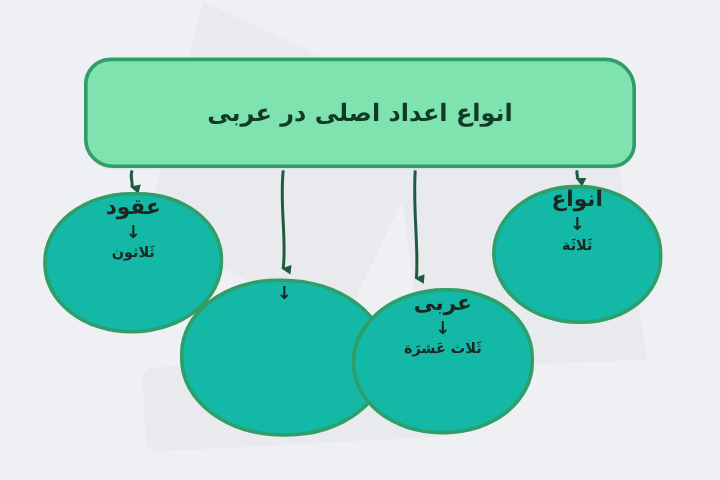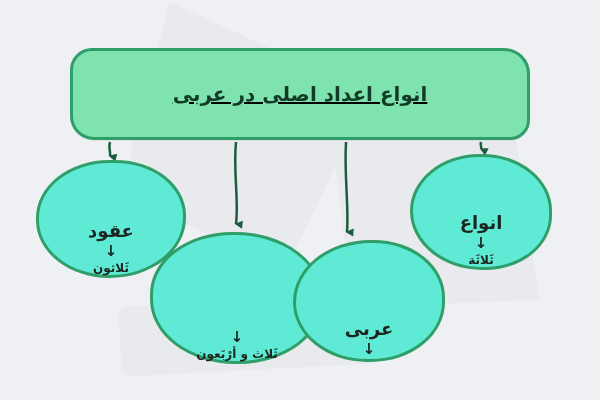--- a/index.html
+++ b/index.html
@@ -26,35 +26,34 @@
 
   
   .title-box{
     position:absolute;left:70px;top:48px;width:460px;height:92px;
     background:#7fe3b0;
     border:3px solid #2f9e68;
     border-radius:22px 26px 20px 24px;
     box-sizing:border-box;
     display:flex;align-items:center;justify-content:center;
     box-shadow:0 1px 0 rgba(0,0,0,0.05);
-    text-decoration:underline;
   }
   .title-text{
     font-size:20px;font-weight:bold;color:#123b27;
     text-align:center;direction:rtl;
   }
 
   
   .node{
     position:absolute;
-    background:#5eead4;
+    background:#14b8a6;
     border:3px solid #2f9e68;
     border-radius:50%;
     box-sizing:border-box;
-    display:flex;flex-direction:column;align-items:center;justify-content:flex-end;
+    display:flex;flex-direction:column;align-items:center;justify-content:flex-start;
     text-align:center;direction:rtl;
     color:#1c2520;
   }
   .node .label{font-size:18px;font-weight:bold;line-height:1.15;}
   .node .down-glyph{font-size:15px;font-weight:bold;line-height:1.0;margin:2px 0;color:#1c2520;}
   .node .example{font-size:12px;font-weight:bold;line-height:1.2;}
 
   .node-oqud   {left:36px;  top:160px; width:150px; height:118px; border-radius:50% 48% 52% 50%;}
   .node-matuf  {left:150px; top:232px; width:174px; height:132px; border-radius:48% 52% 50% 50%;}
   .node-morakkab{left:293px;top:240px; width:152px; height:122px; border-radius:52% 48% 50% 50%;}
@@ -94,26 +93,26 @@
   </div>
 
   <div class="node node-oqud">
     <div class="label">عقود</div>
     <div class="down-glyph">↓</div>
     <div class="example">ثَلاثون</div>
   </div>
 
   <div class="node node-matuf">
     <div class="down-glyph">↓</div>
-    <div class="example">ثَلاث و أرْبَعون</div>
   </div>
 
   <div class="node node-morakkab">
     <div class="label">عربی</div>
     <div class="down-glyph">↓</div>
+    <div class="example">ثَلاث عَشرَة</div>
   </div>
 
   <div class="node node-mofrad">
     <div class="label">انواع</div>
     <div class="down-glyph">↓</div>
     <div class="example">ثَلاثَة</div>
   </div>
 
 </div>
 

